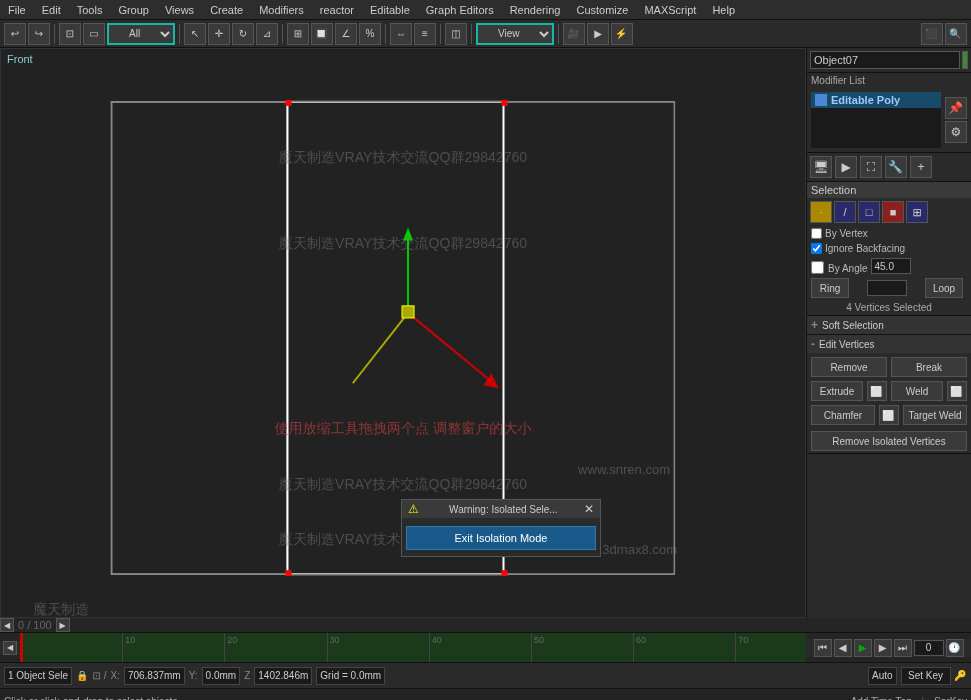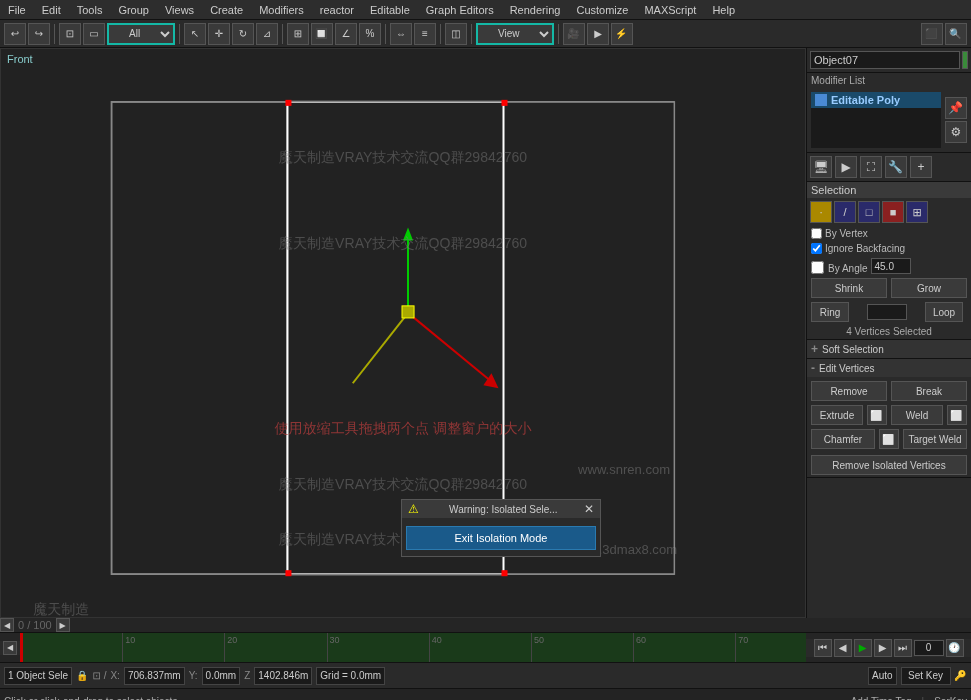--- a/index.html
+++ b/index.html
@@ -264,24 +264,20 @@
       </div>
       <div class="checkbox-row">
         <input type="checkbox" checked="" style="">
         <span>Ignore Backfacing</span>
       </div>
       <div class="angle-row">
         <input type="checkbox" style="">
         <span>By Angle</span>
         <input type="text" class="angle-input" value="45.0" style="">
       </div>
-      <div class="btn-row">
-        <button class="panel-btn">Shrink</button>
-        <button class="panel-btn">Grow</button>
-      </div>
       <div class="spinner-row">
         <button class="panel-btn" style="flex:none;width:38px">Ring</button>
         <input type="text" class="spinner-input" value="" style="">
         <button class="panel-btn" style="flex:none;width:38px">Loop</button>
         <input type="text" class="spinner-input" value="" style="">
       </div>
       <div class="status-text">4 Vertices Selected</div>
     </div>
 
     <div class="panel-section">

